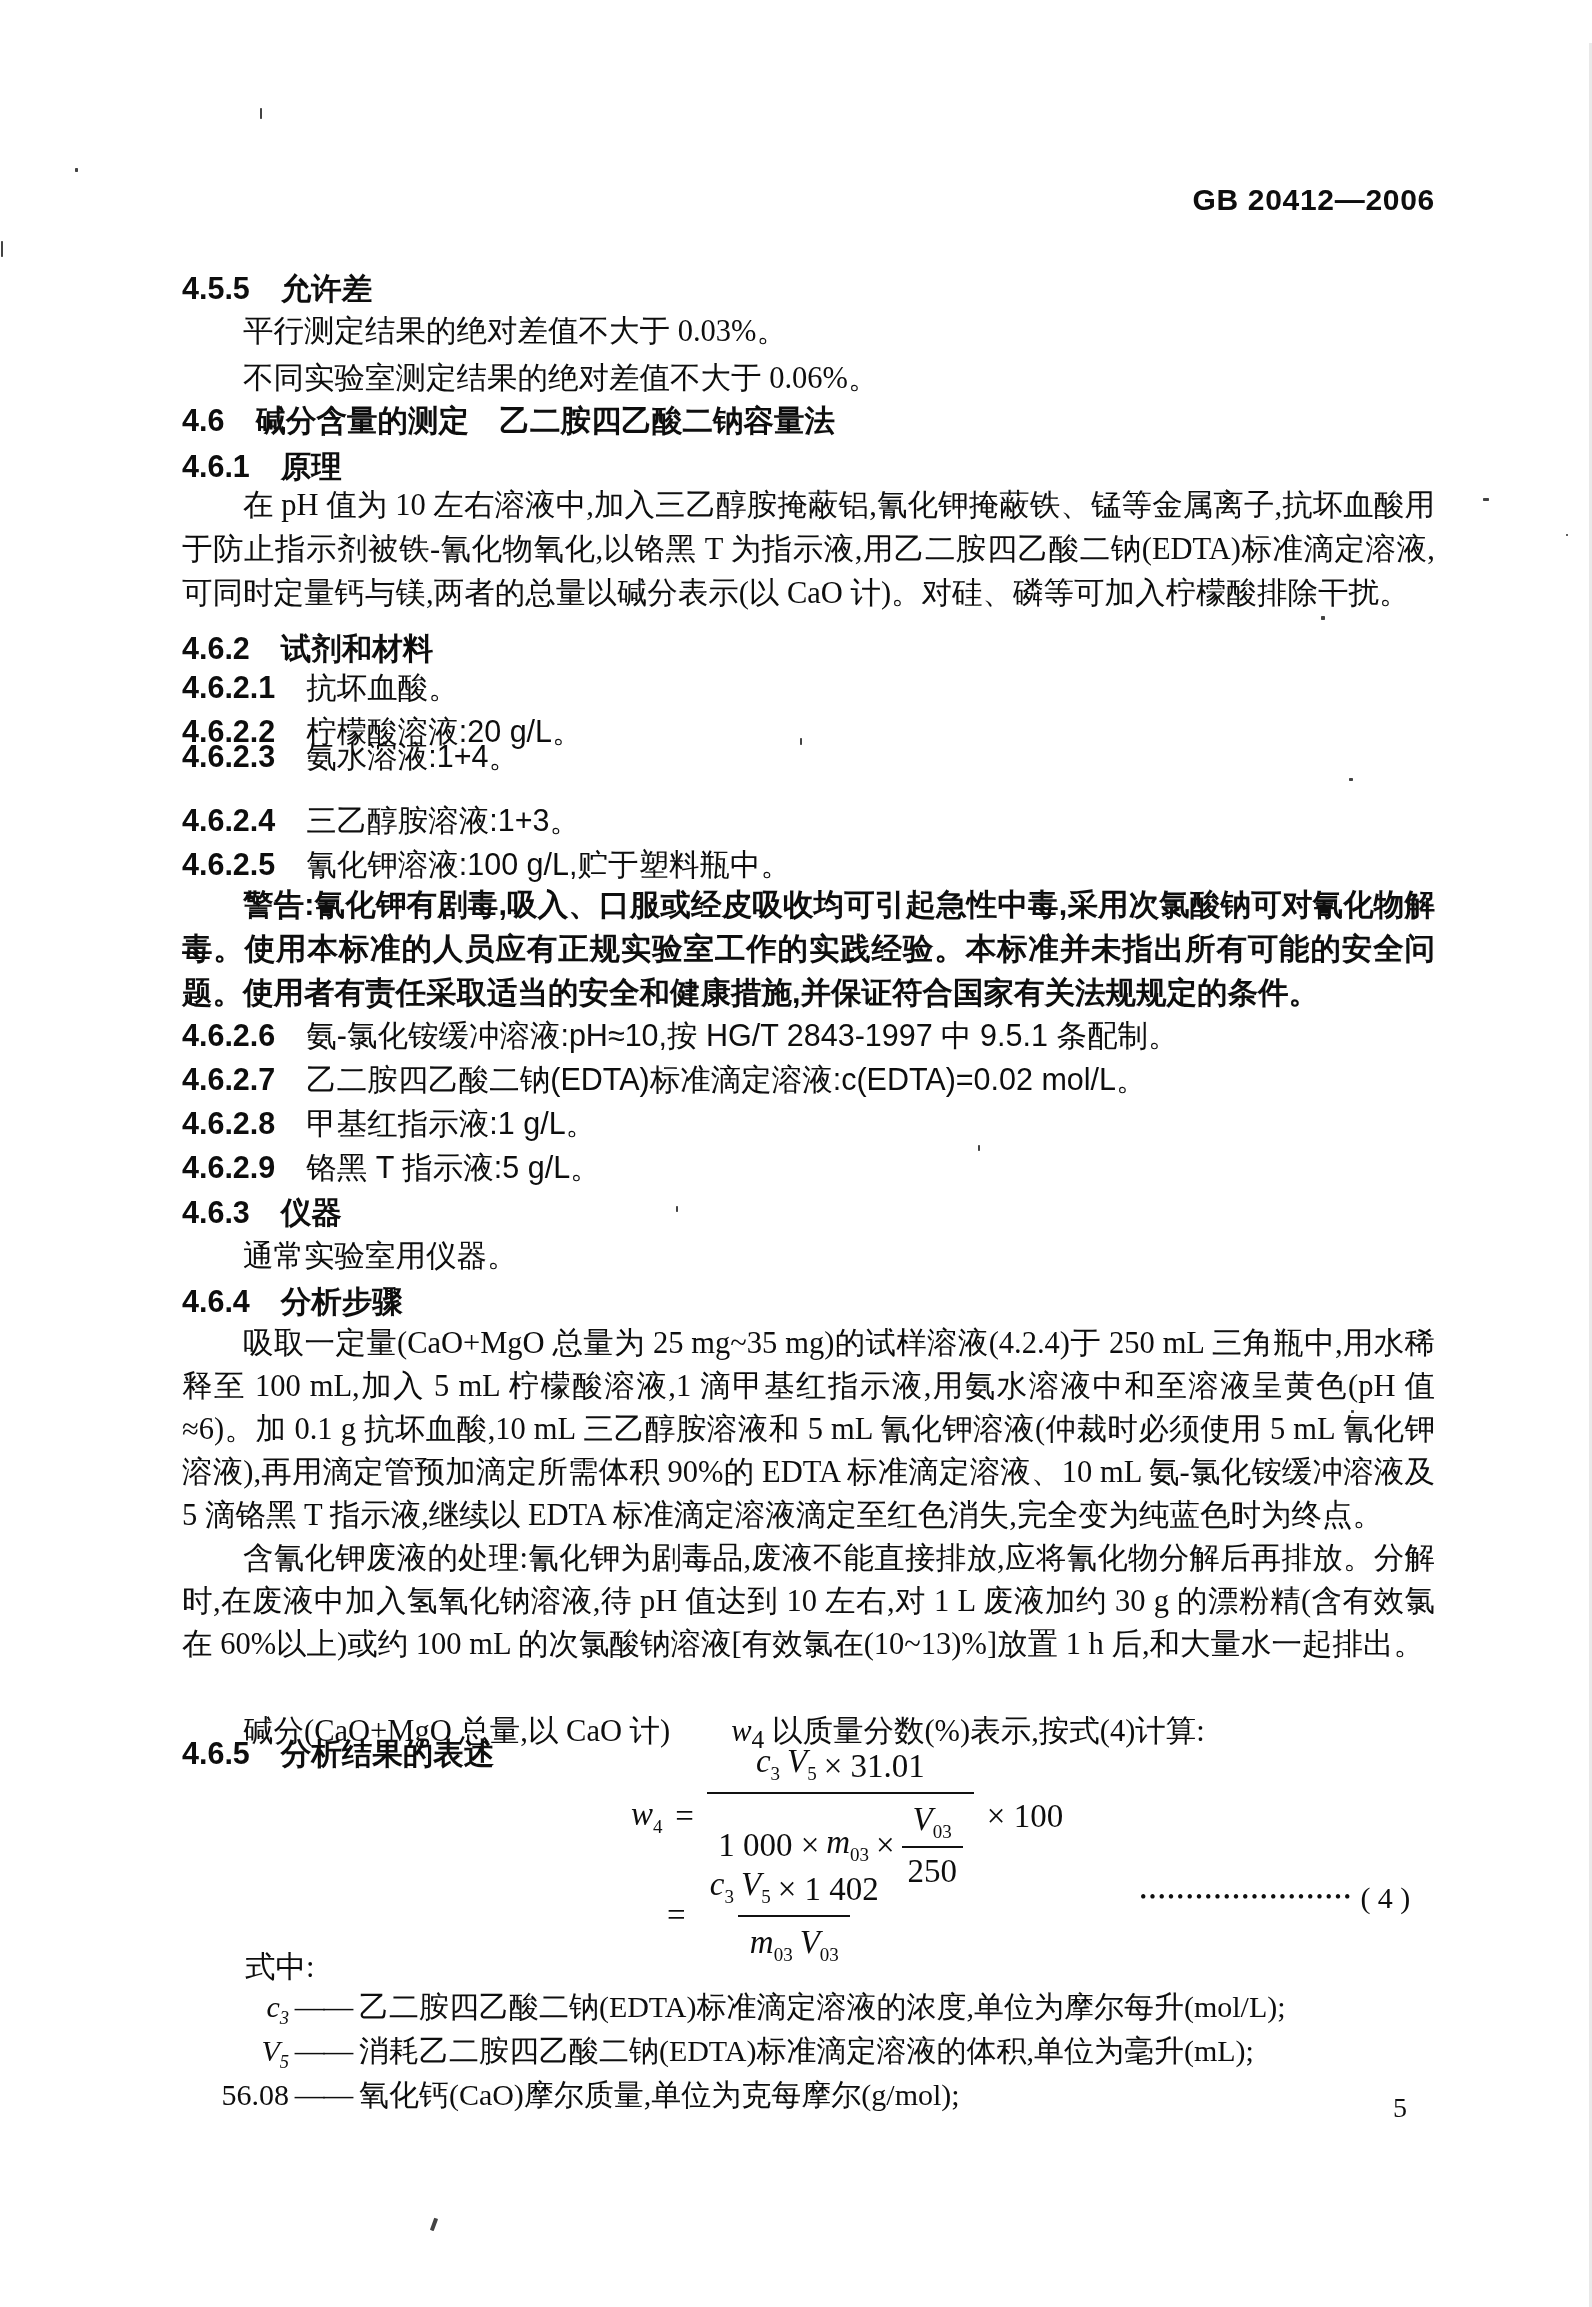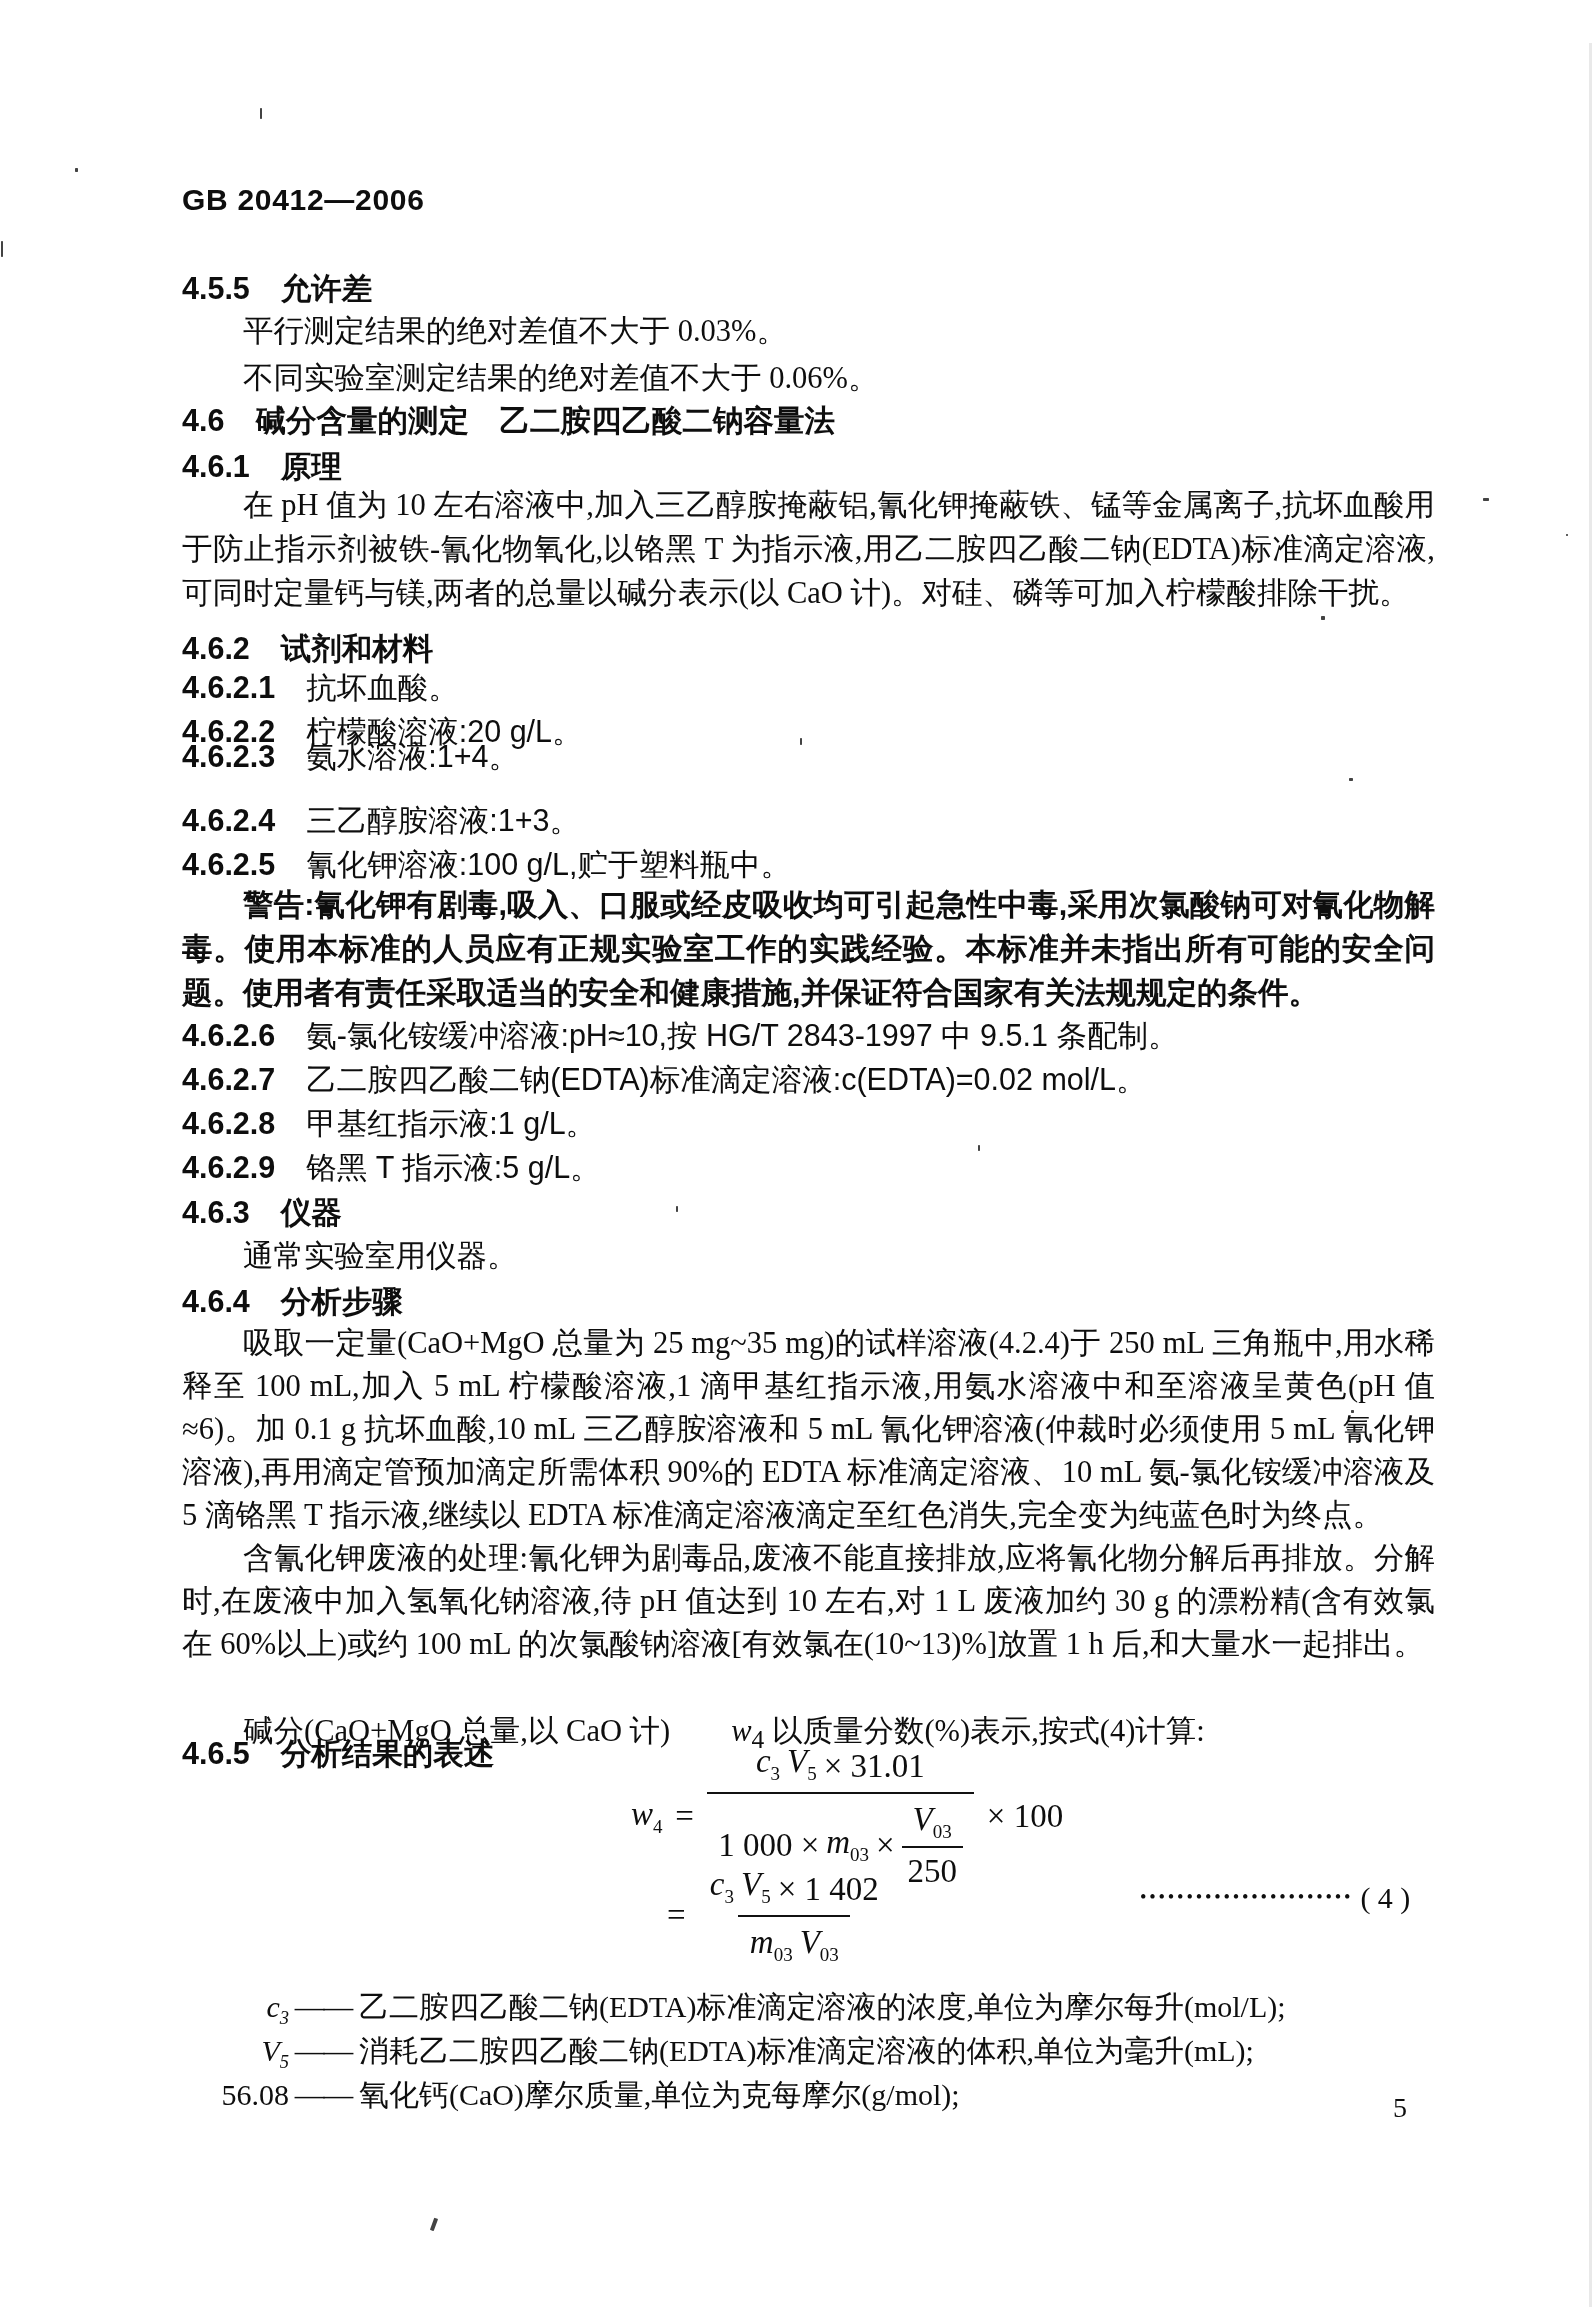--- a/index.html
+++ b/index.html
@@ -7,21 +7,21 @@
         font-family:"Liberation Serif",serif;color:#0e0e0e;}
   .line{position:absolute;left:182px;width:1253px;font-size:30.5px;line-height:40px;white-space:nowrap;}
   .wrap{position:absolute;left:182px;width:1253px;font-size:30.5px;text-align:justify;white-space:normal;}
   .hd{font-family:"Liberation Sans",sans-serif;font-weight:700;}
   .num{font-family:Liberation Sans, sans-serif;font-weight:700;margin-right:31px;}
   .itxt{font-family:Liberation Sans, sans-serif;font-weight:400;text-align:center;}
   .indent{text-indent:61px;}
   .lh62{line-height:44px;}
   .lh60{line-height:43px;}
   .warn{font-family:"Liberation Sans",sans-serif;font-weight:700;}
-  .header-gb{position:absolute;left:182px;top:183px;width:1253px;
+  .header-gb{position:absolute;left:182px;top:183px;width:1253px;text-align:right;
              font-family:"Liberation Sans",sans-serif;font-weight:700;font-size:30px;letter-spacing:0.7px;}
   
   .eq{position:absolute;display:flex;align-items:center;gap:12.8px;font-size:33px;}
   .vs{display:inline-block;white-space:nowrap;}
   .vs i,.ital{font-style:italic;font-family:"Liberation Serif",serif;}
   .eq sub{font-size:19px;}
   .frac{display:inline-flex;flex-direction:column;align-items:center;}
   .frac .nu{display:flex;align-items:flex-end;gap:7px;padding:0 11.4px 7px;}
   .frac .de{display:flex;align-items:center;gap:7px;border-top:2.8px solid #111;padding:7px 11.4px 0;}
   .frac.small .nu{padding:0 5.7px 4.3px;gap:2.8px;}
@@ -152,20 +152,21 @@
           <span class="vs"><i>V</i><sub>03</sub></span>
       </span>
     </span>
   </div>
 
   <div class="eqref" style="left:1140px;top:1862px">
     <span class="dots">•••••••••••••••••••••••</span>
     <span class="eqnum">( 4 )</span>
   </div>
 
+  <div class="line" style="top:1947px;left:245px;width:1190px">式中:</div>
 
   <div class="def" style="top:1987px">
     <span class="sym sym-var"><span>c</span><sub>3</sub></span>
     <span class="dash">——</span>
     <span>乙二胺四乙酸二钠(EDTA)标准滴定溶液的浓度,单位为摩尔每升(mol/L);</span>
   </div>
   <div class="def" style="top:2031px">
     <span class="sym sym-var"><span>V</span><sub>5</sub></span>
     <span class="dash">——</span>
     <span>消耗乙二胺四乙酸二钠(EDTA)标准滴定溶液的体积,单位为毫升(mL);</span>

